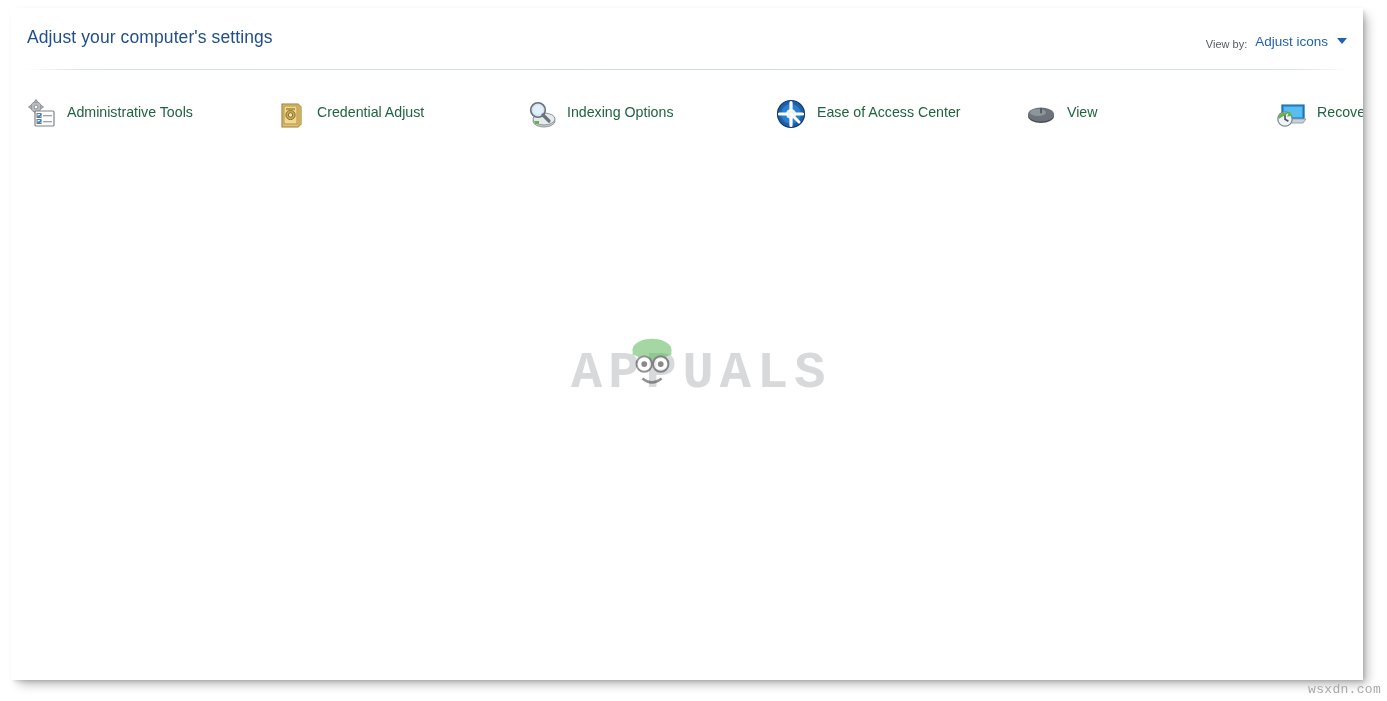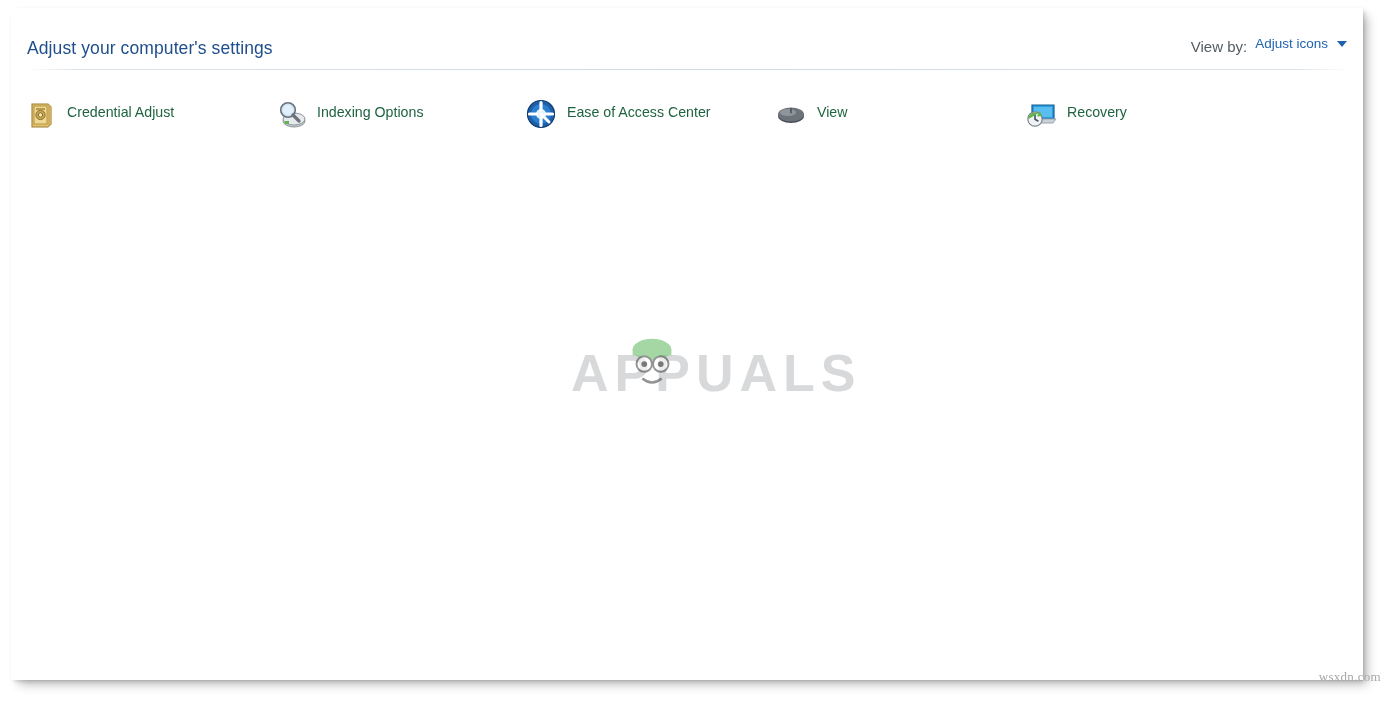--- a/index.html
+++ b/index.html
@@ -35,37 +35,37 @@
   
   #header {
     position: absolute;
     left: 0; top: 0;
     width: 1352px;
     height: 62px;
   }
   #page-title {
     position: absolute;
     left: 16px;
-    top: 30px;
+    top: 19px;
     font-size: 17.5px;
     color: #1f4e8c;
     white-space: nowrap;
     letter-spacing: .1px;
   }
   #viewby-wrap {
     position: absolute;
     right: 16px;
     top: 24px;
     display: flex;
     align-items: center;
     gap: 8px;
     white-space: nowrap;
   }
   #viewby-label {
-    font-size: 15px;
+    font-size: 11px;
     color: #555c63;
     margin-top: 6px;
   }
   #viewby-value {
     font-size: 13.5px;
     color: #1f62b0;
     cursor: pointer;
   }
   #viewby-caret {
     width: 0; height: 0;
@@ -132,38 +132,38 @@
     user-select: none;
     display: flex;
     align-items: center;
     gap: 2px;
   }
   #appuals-watermark .wm-text {
     font-size: 52px;
     font-weight: bold;
     letter-spacing: 6px;
     color: rgba(160,165,170,0.42);
-    font-family: Liberation Sans, sans-serif;
+    font-family: Liberation Mono, monospace;
   }
   #appuals-mascot {
     position: absolute;
     left: 50px;
     top: -4px;
     width: 62px;
     height: 62px;
     opacity: 0.55;
   }
 
   #site-watermark {
     position: absolute;
     right: 6px;
-    bottom: 16px;
+    bottom: 4px;
     font-size: 13px;
     color: #a8a8a8;
-    font-family: Liberation Serif, serif;
+    font-family: Liberation Mono, monospace;
     letter-spacing: .3px;
     pointer-events: none;
     user-select: none;
     text-align: right;
   }
 </style>
 </head>
 <body>
 
 <div id="root">
@@ -175,20 +175,40 @@
       <div id="viewby-wrap">
         <span id="viewby-label">View by:</span>
         <span id="viewby-value">Adjust icons</span>
         <span id="viewby-caret"></span>
       </div>
 
       <div id="header-rule"></div>
     </div>
 
     <div id="grid">
+        <div class="cp-item">
+          <span class="cp-icon">
+      <svg viewBox="0 0 32 32">
+        <g fill="#b9bcc0" stroke="#8f9398" stroke-width="1">
+          <circle cx="11" cy="9" r="5.2"></circle>
+                <circle cx="11" cy="9" r="1.9" fill="#fff"></circle>
+          <path d="M11 1.5l1.6 2.3-1.6.7-1.6-.7zM11 16.5l1.6-2.3-1.6-.7-1.6.7z"></path>
+          <path d="M3.5 9l2.3-1.6.7 1.6-.7 1.6zM18.5 9l-2.3-1.6-.7 1.6.7 1.6z"></path>
+        </g>
+        <rect x="10" y="13" width="19" height="15" rx="1" fill="#fdfdfd" stroke="#7d848c" stroke-width="1.2"></rect>
+        <rect x="12" y="15.5" width="4" height="4" fill="#fff" stroke="#6f7880"></rect>
+        <path d="M12.5 17.5l1.3 1.4 2.3-2.7" stroke="#2d7fd4" stroke-width="1.5" fill="none"></path>
+        <rect x="12" y="21.5" width="4" height="4" fill="#fff" stroke="#6f7880"></rect>
+        <path d="M12.5 23.5l1.3 1.4 2.3-2.7" stroke="#2d7fd4" stroke-width="1.5" fill="none"></path>
+        <rect x="18" y="17" width="9" height="1.3" fill="#9aa2ab"></rect>
+        <rect x="18" y="23" width="9" height="1.3" fill="#9aa2ab"></rect>
+      </svg>
+          </span>
+          <span class="cp-label">Administrative Tools</span>
+        </div>
         <div class="cp-item">
           <span class="cp-icon">
       <svg viewBox="0 0 32 32">
         <path d="M7 6h16l3 3v17l-3 3H7z" fill="#e3c373" stroke="#9e7e33" stroke-width="1.1"></path>
         <path d="M23 6l3 3v17l-3 3z" fill="#cfae5c"></path>
         <rect x="9" y="8" width="13" height="18" fill="#efd893" stroke="#b49545"></rect>
         <circle cx="15.5" cy="17" r="4.6" fill="#cda94f" stroke="#8a6f2c"></circle>
         <circle cx="15.5" cy="17" r="2.2" fill="#f2e6bb" stroke="#8a6f2c"></circle>
         <rect x="11" y="10" width="9" height="2.2" fill="#b89a4d"></rect>
       </svg>

